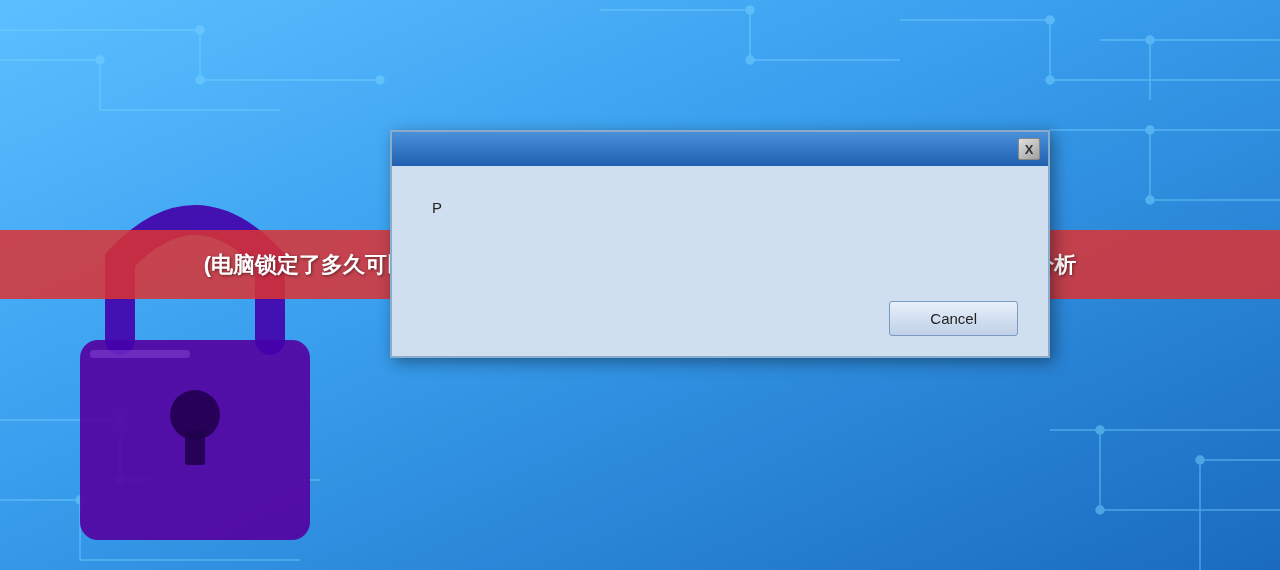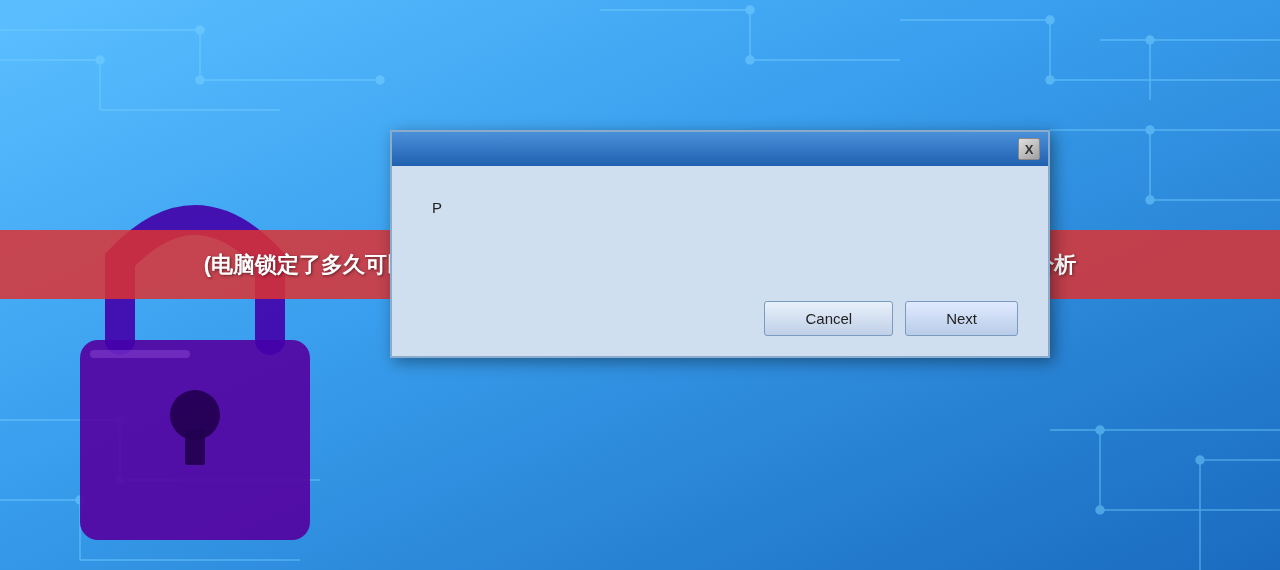--- a/index.html
+++ b/index.html
@@ -214,15 +214,14 @@
   <div class="dialog-titlebar">
     <div class="dialog-close-btn">X</div>
   </div>
 
   <div class="dialog-content">
     <div class="dialog-content-text">P</div>
   </div>
 
   <div class="dialog-footer">
     <button class="btn">Cancel</button>
-    <button class="btn btn-next">Next</button>
   </div>
 </div>
 
 </body></html>

